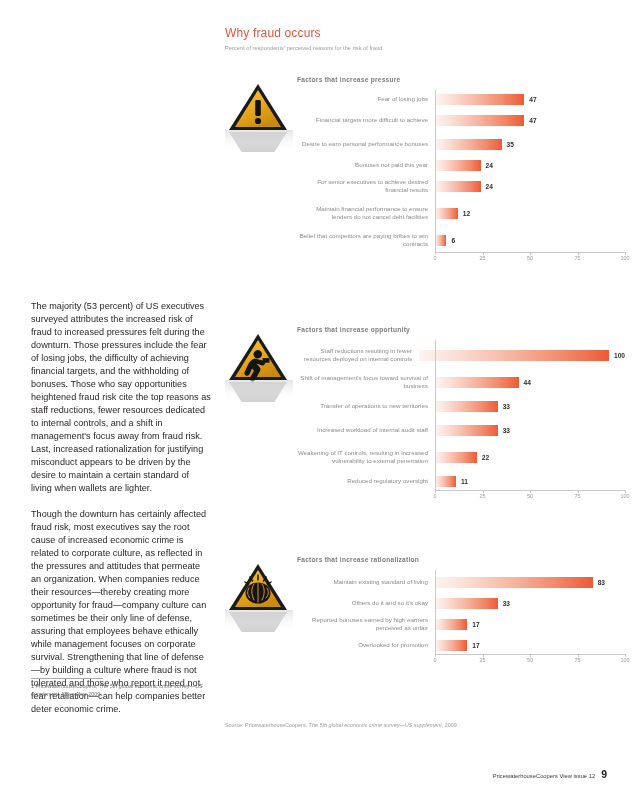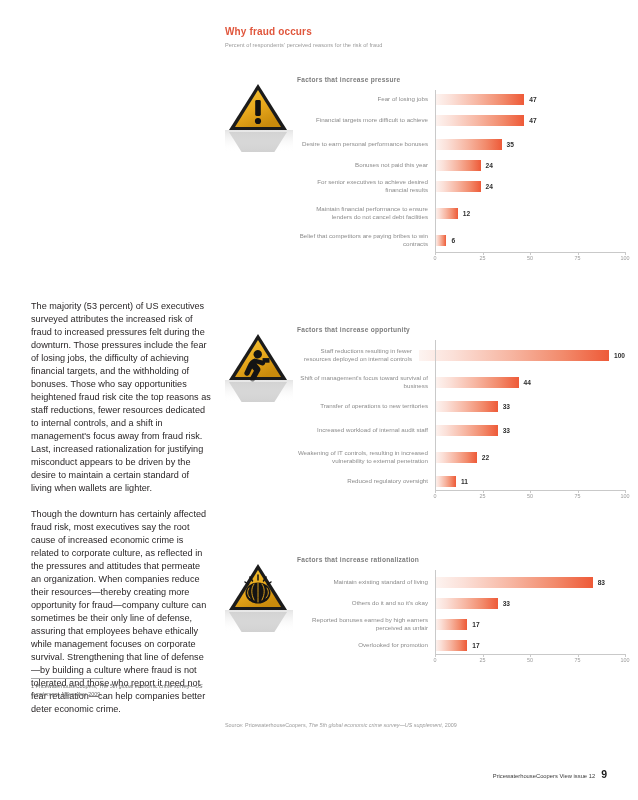--- a/index.html
+++ b/index.html
@@ -55,22 +55,22 @@
   .footnote i { font-style: italic; }
 
   
   .right-col {
     position: absolute;
     left: 225px;
     top: 26px;
     width: 382px;
   }
   .panel-title {
-    font-size: 10px;
-    font-weight: bold;
+    font-size: 12px;
+    font-weight: normal;
     color: #e0563c;
     letter-spacing: 0.15px;
     margin: 0 0 5px 0;
   }
   .panel-sub {
     font-size: 5.6px;
     color: #9a9a9a;
     letter-spacing: 0.05px;
     margin: 0;
   }

